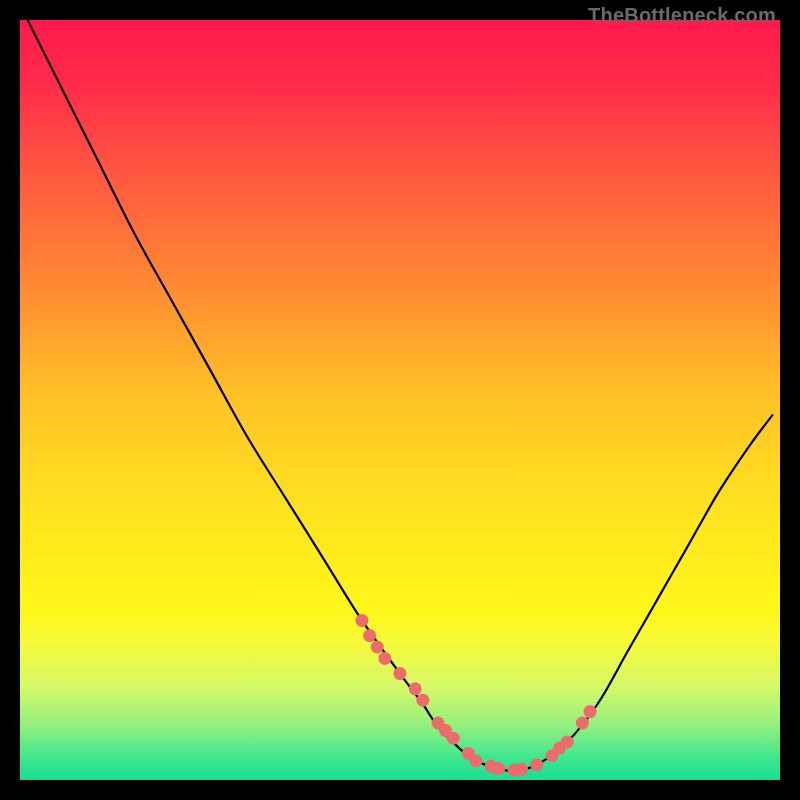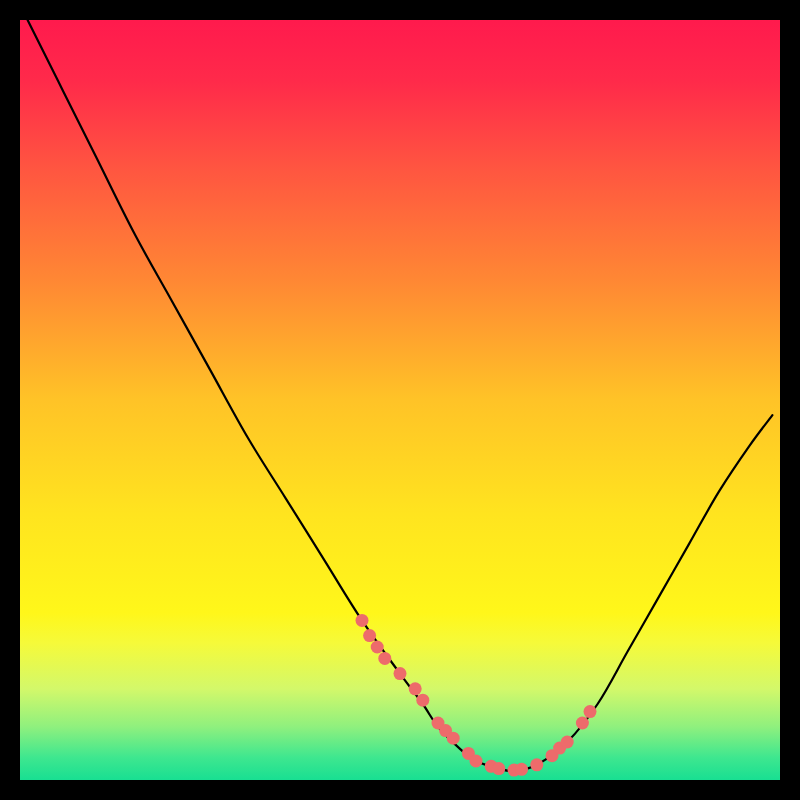--- a/index.html
+++ b/index.html
@@ -36,20 +36,21 @@
     letter-spacing: 0.2px;
   }
   svg {
     display: block;
   }
 </style>
 </head>
 <body>
 
 <div class="chart-container">
+  <div class="watermark">TheBottleneck.com</div>
   <div class="plot-area">
     <svg id="chart-svg" width="760" height="760" viewBox="0 0 760 760" preserveAspectRatio="none">
       <defs>
         <linearGradient id="bg-grad" x1="0" y1="0" x2="0" y2="1">
             <stop offset="0%" stop-color="#ff1a4d"></stop>
             <stop offset="8%" stop-color="#ff2a4a"></stop>
             <stop offset="20%" stop-color="#ff5740"></stop>
             <stop offset="35%" stop-color="#ff8a33"></stop>
             <stop offset="50%" stop-color="#ffc327"></stop>
             <stop offset="65%" stop-color="#ffe41f"></stop>

